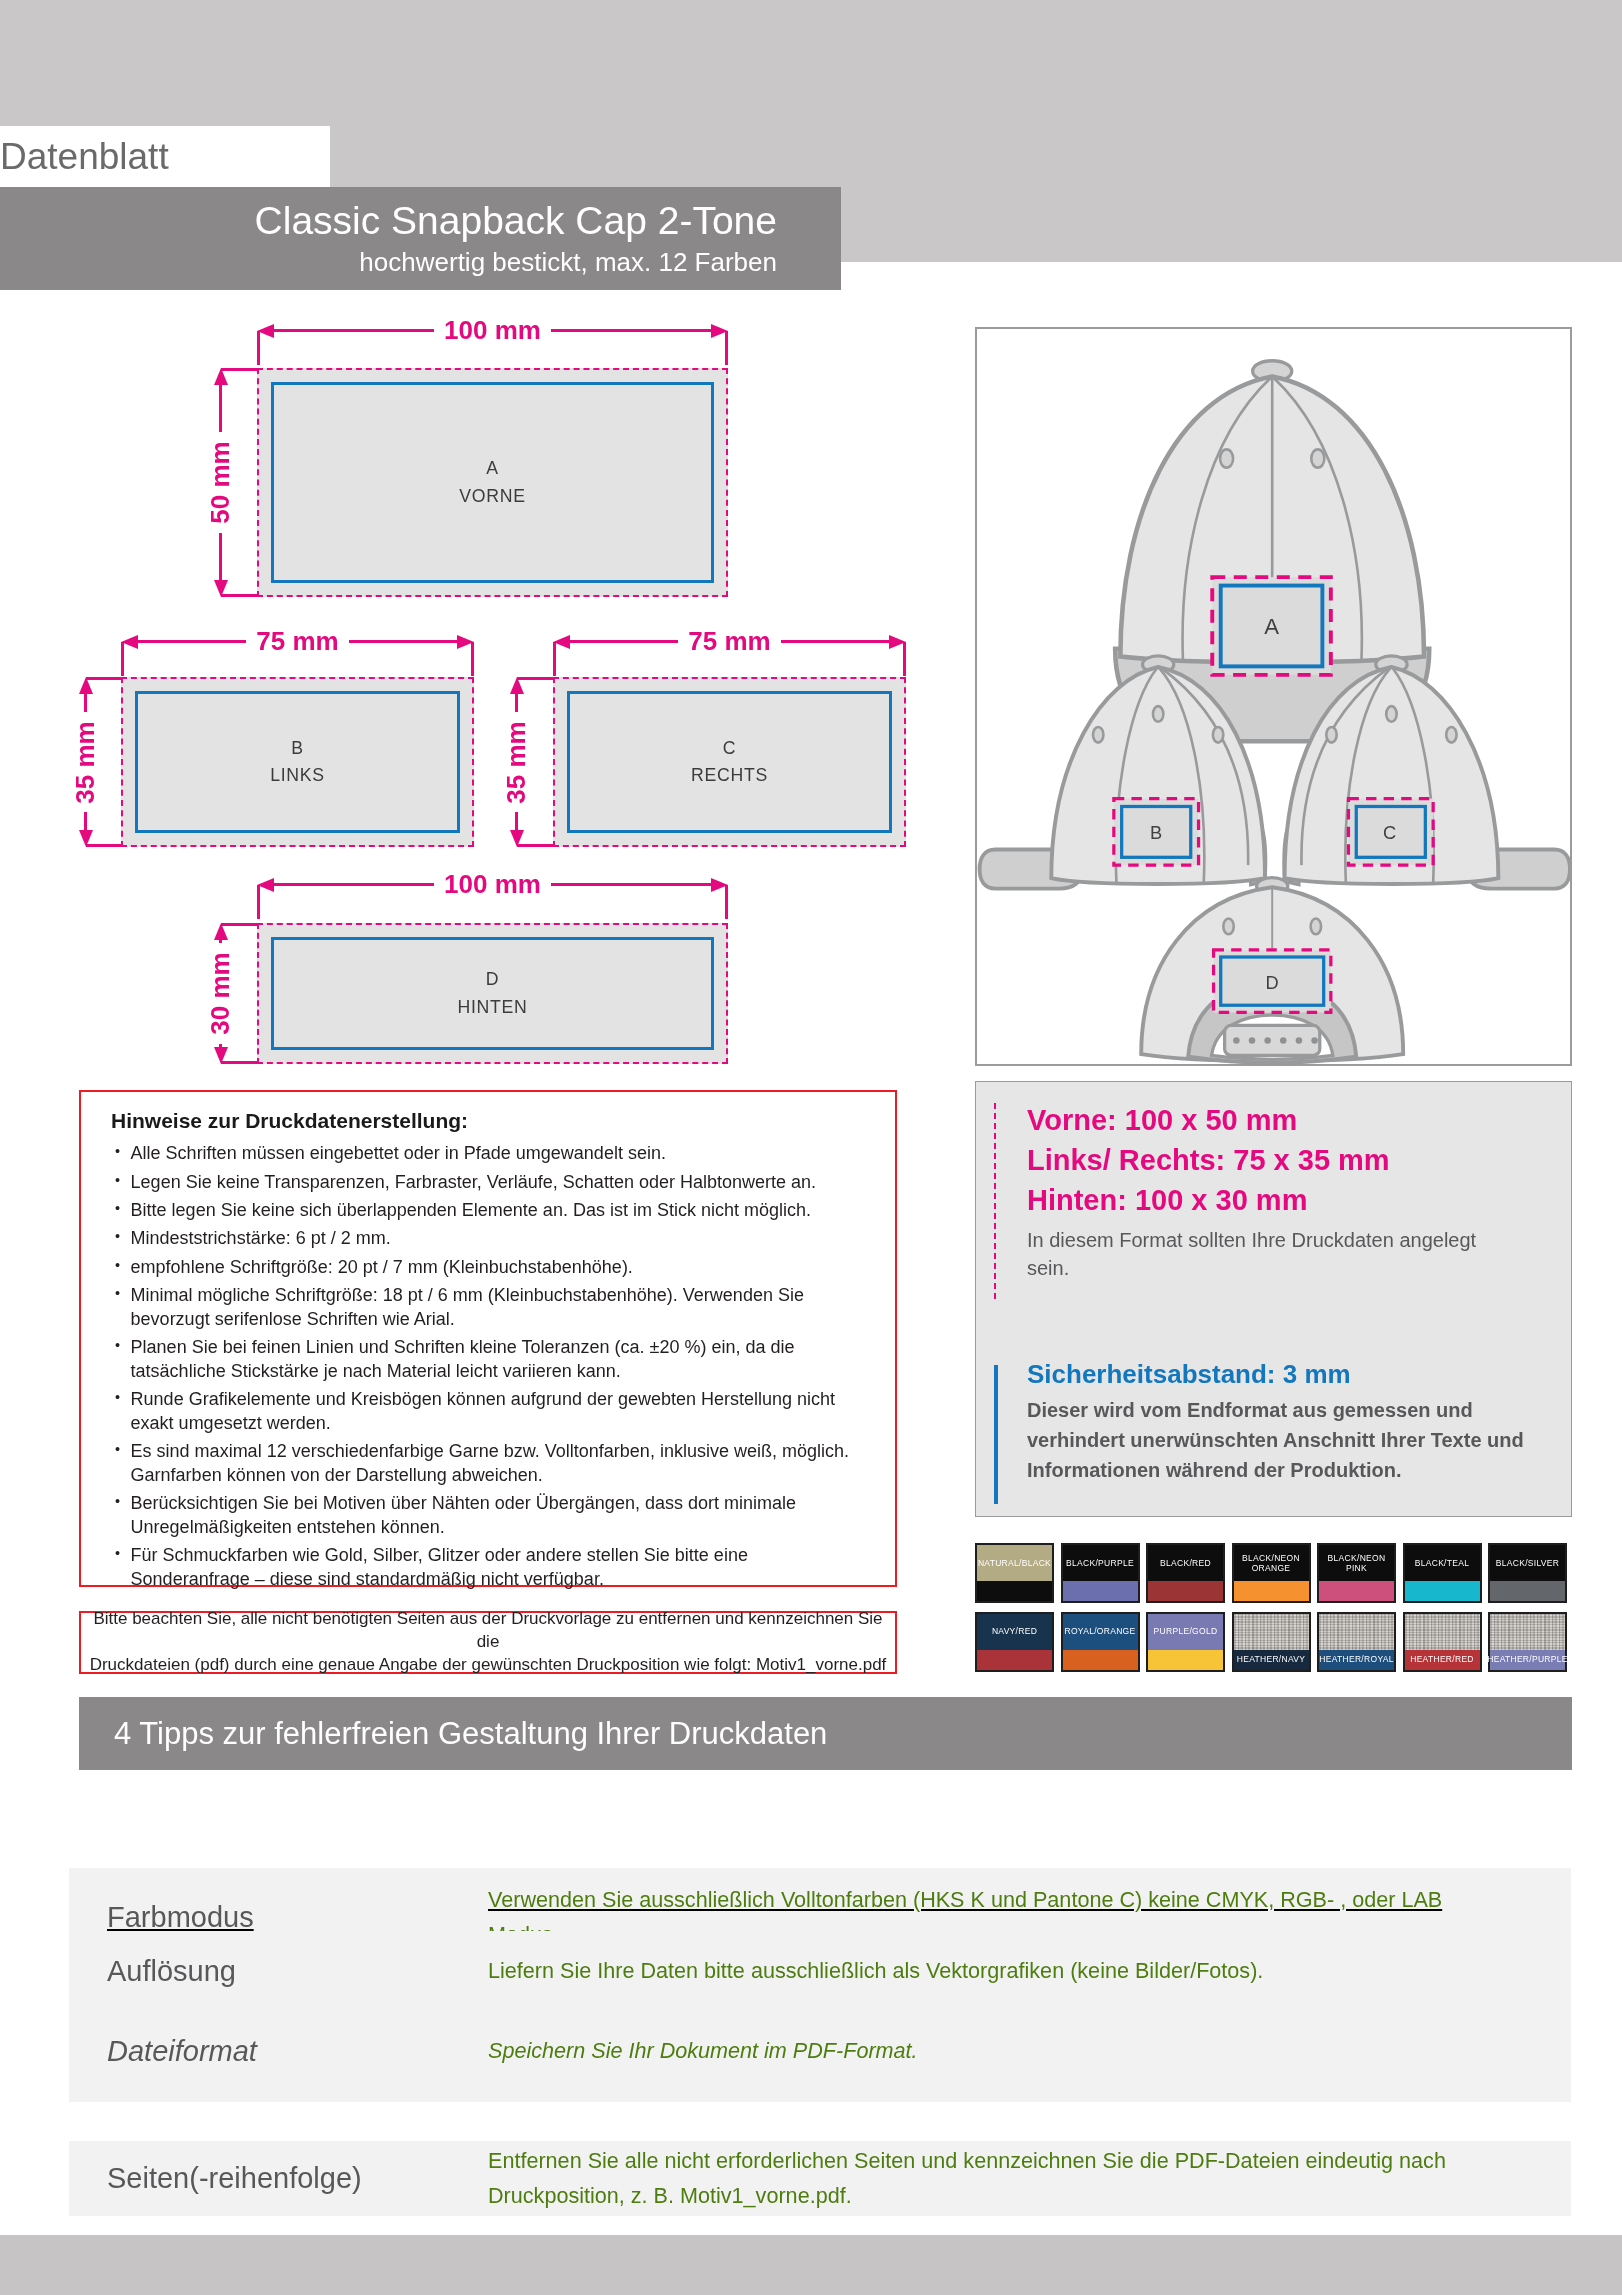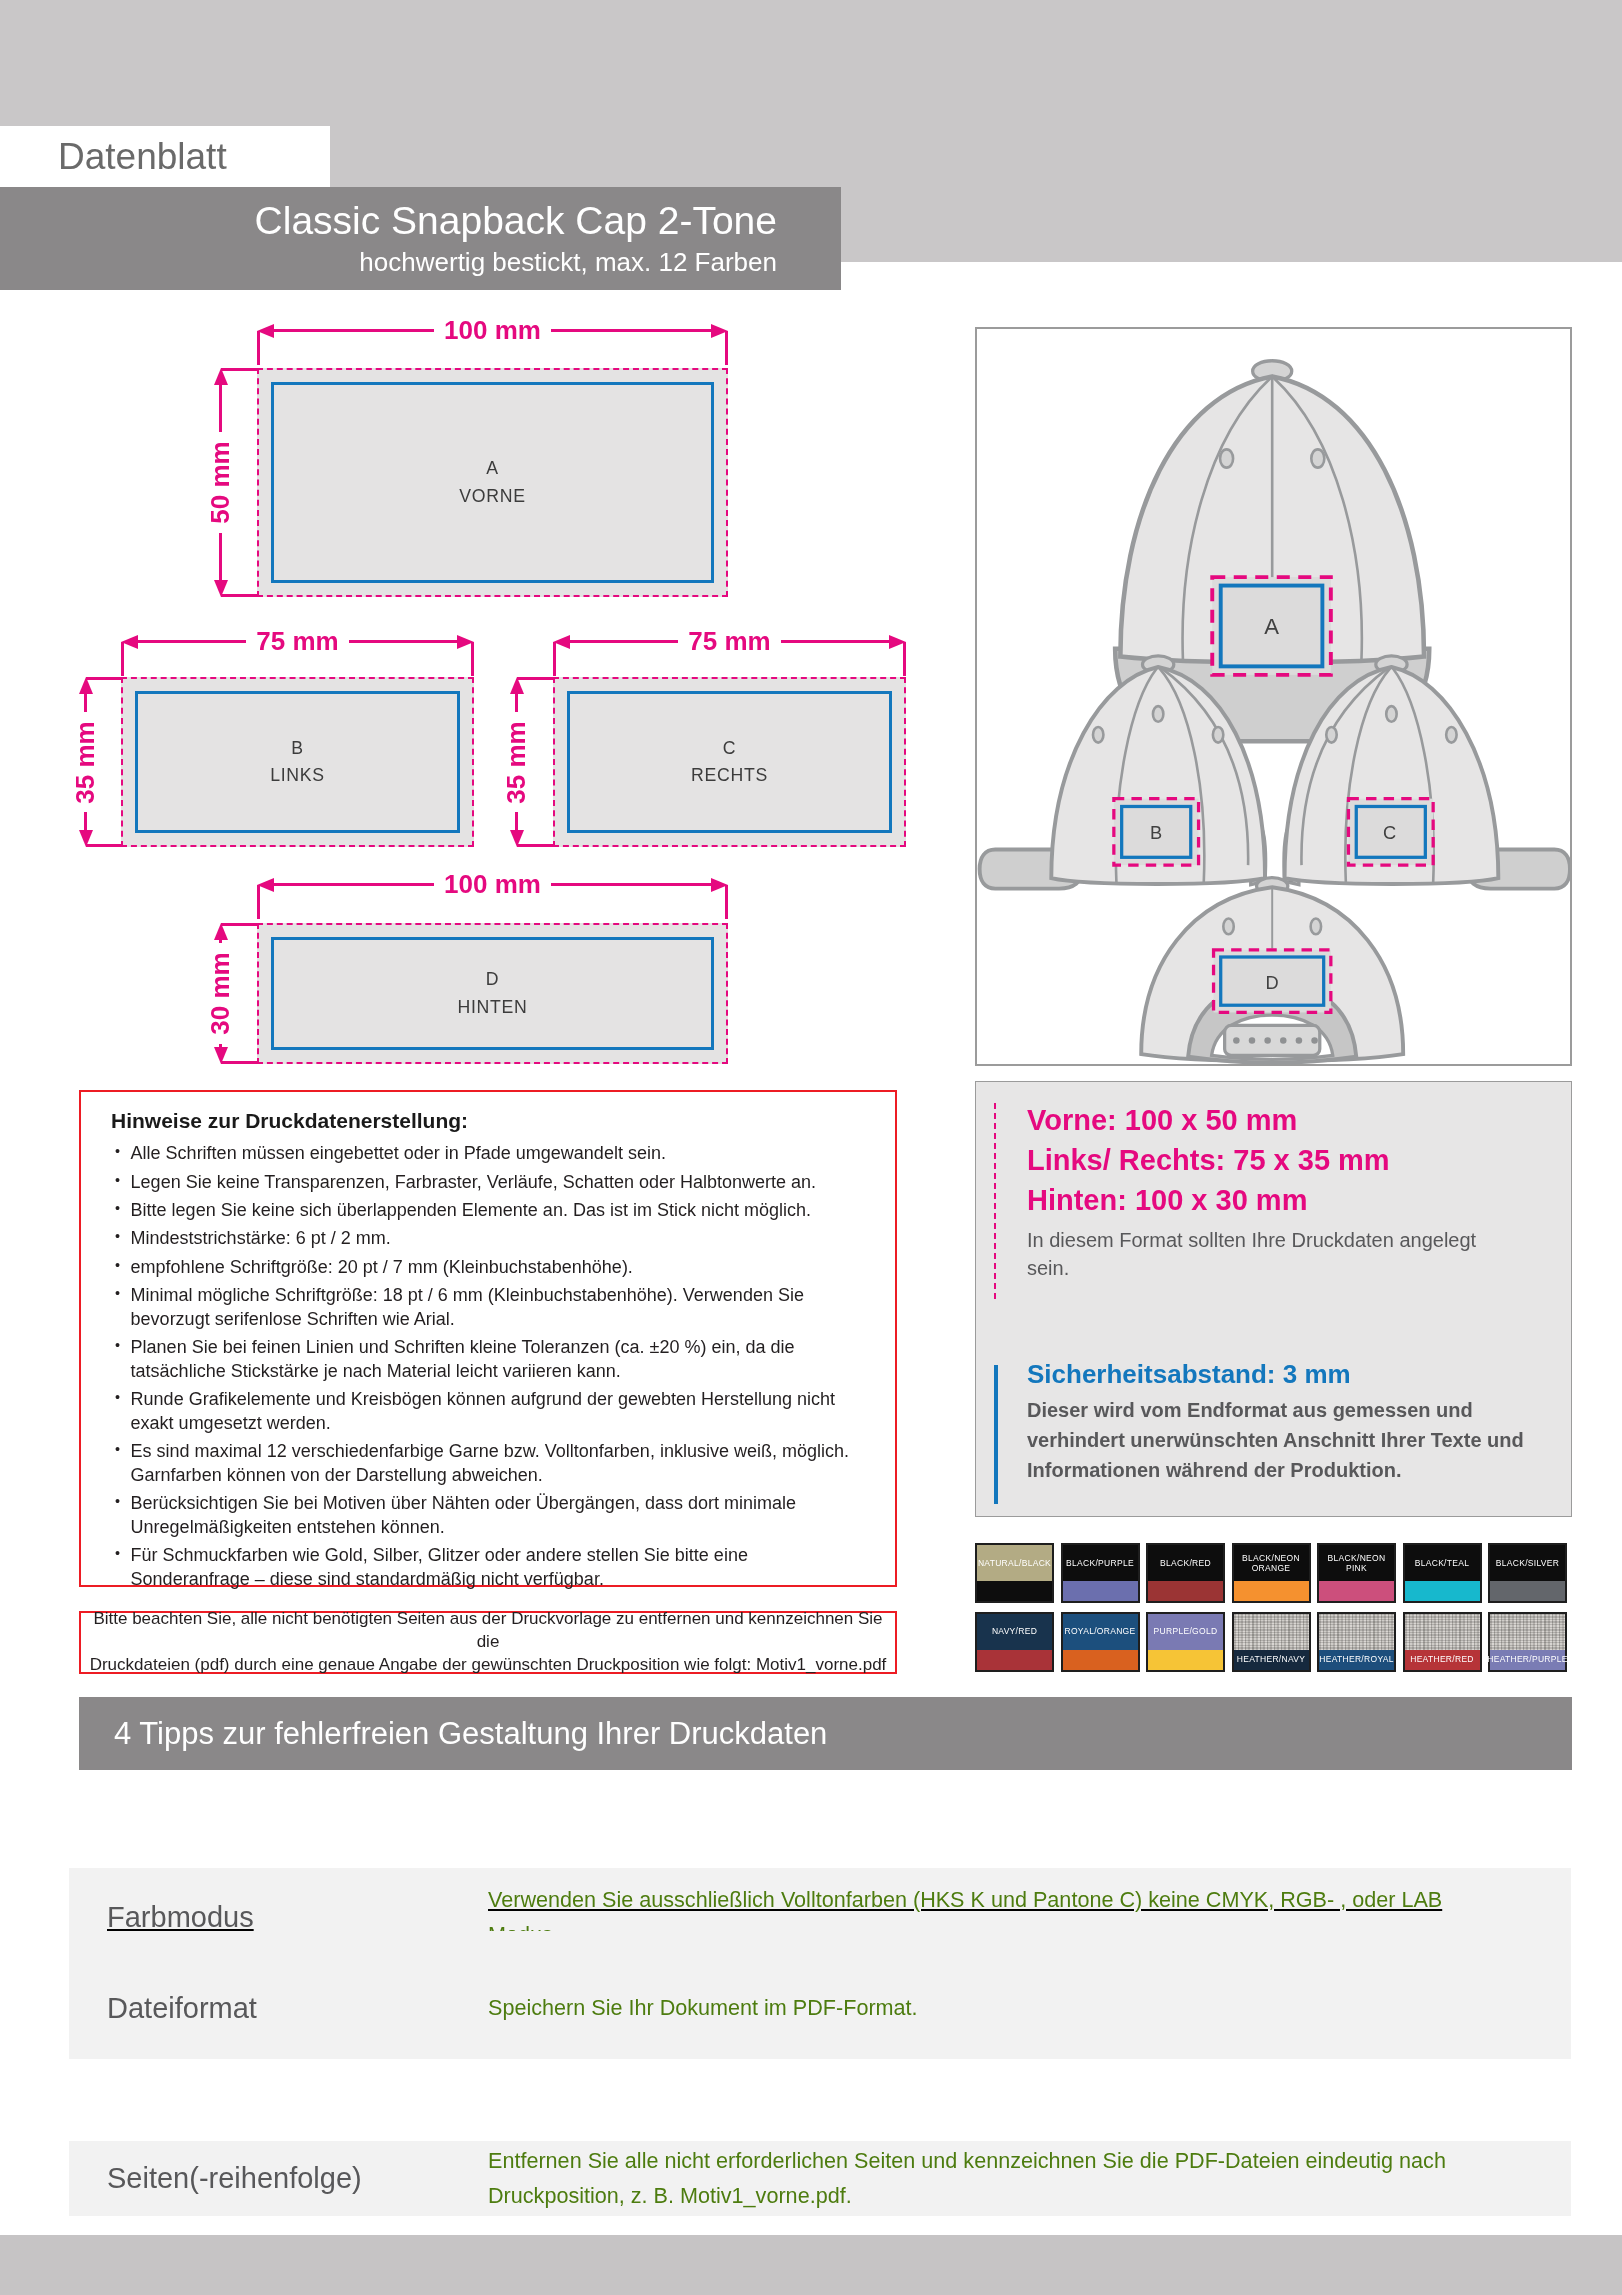--- a/index.html
+++ b/index.html
@@ -4,21 +4,21 @@
 <style>
   html,body{margin:0;padding:0;}
   body{font-family:"Liberation Sans",sans-serif;background:#ffffff;}
   .page{position:relative;width:1623px;height:2295px;background:#ffffff;overflow:hidden;}
 
   
   .band-top{position:absolute;left:0;top:0;width:1623px;height:262px;background:#c9c7c8;}
   .band-footer{position:absolute;left:0;top:2235px;width:1623px;height:60px;background:#c6c4c5;}
   .datenblatt-box{position:absolute;left:0;top:126px;width:330px;height:62px;background:#ffffff;
     display:flex;align-items:center;}
-  .datenblatt-box span{padding-left:58px;font-size:37px;color:#6a6a6a;font-weight:500;}
+  .datenblatt-box span{font-size:37px;color:#6a6a6a;font-weight:500;}
   .title-box{position:absolute;left:0;top:187px;width:841px;height:103px;background:#8a8889;
     display:flex;flex-direction:column;justify-content:center;align-items:flex-end;padding-right:64px;box-sizing:border-box;}
   .title-box .t1{color:#ffffff;font-size:39px;font-weight:500;line-height:1.15;}
   .title-box .t2{color:#ffffff;font-size:26px;font-weight:400;margin-top:3.9px;}
 
   
   .dim-h{position:absolute;display:flex;align-items:center;height:17px;color:#e5097f;}
   .dim-h .ln{height:2.6px;background:#e5097f;flex:1;}
   .dim-h .al{width:0;height:0;border-top:7.2px solid transparent;border-bottom:7.2px solid transparent;border-right:17px solid #e5097f;}
   .dim-h .ar{width:0;height:0;border-top:7.2px solid transparent;border-bottom:7.2px solid transparent;border-left:17px solid #e5097f;}
@@ -75,21 +75,21 @@
     repeating-linear-gradient(90deg,#b7b4b0 0 2px,#d9d6d2 2px 3.9px,#a9a6a2 3.9px 5.2px,#cfccc8 5.2px 7.2px),
     repeating-linear-gradient(0deg,rgba(255,255,255,.35) 0 1.3px,rgba(40,40,40,.18) 1.3px 2.6px);
     background-blend-mode:multiply;}
 
   
   .tips-banner{position:absolute;left:79px;top:1697px;width:1493px;height:73px;background:#8a8889;
     display:flex;align-items:center;padding-left:35px;box-sizing:border-box;color:#ffffff;font-size:31px;}
   .tip-row{position:absolute;left:69px;width:1502px;background:#f2f2f2;display:flex;align-items:center;box-sizing:border-box;}
   .tip-row .tl{width:419px;padding-left:38px;font-size:29px;color:#58585a;box-sizing:border-box;flex-shrink:0;}
   .tip-row .td{width:1021px;font-size:21.6px;color:#4d7c0f;line-height:1.6;}
-  .r1{top:1868px;height:99px;text-decoration:underline;} .r2{top:1931px;height:81px;} .r3{top:1957px;height:102px;} .r4{top:2141px;height:75px;}
+  .r1{top:1868px;height:99px;text-decoration:underline;} .r2{top:1931px;height:81px;} .r3{top:2000px;height:102px;font-style:italic;} .r4{top:2141px;height:75px;}
 
   svg text{font-family:"Liberation Sans",sans-serif;}
 </style>
 </head>
 <body>
 
 <div class="page">
 
   <div class="band-top"></div>
 

